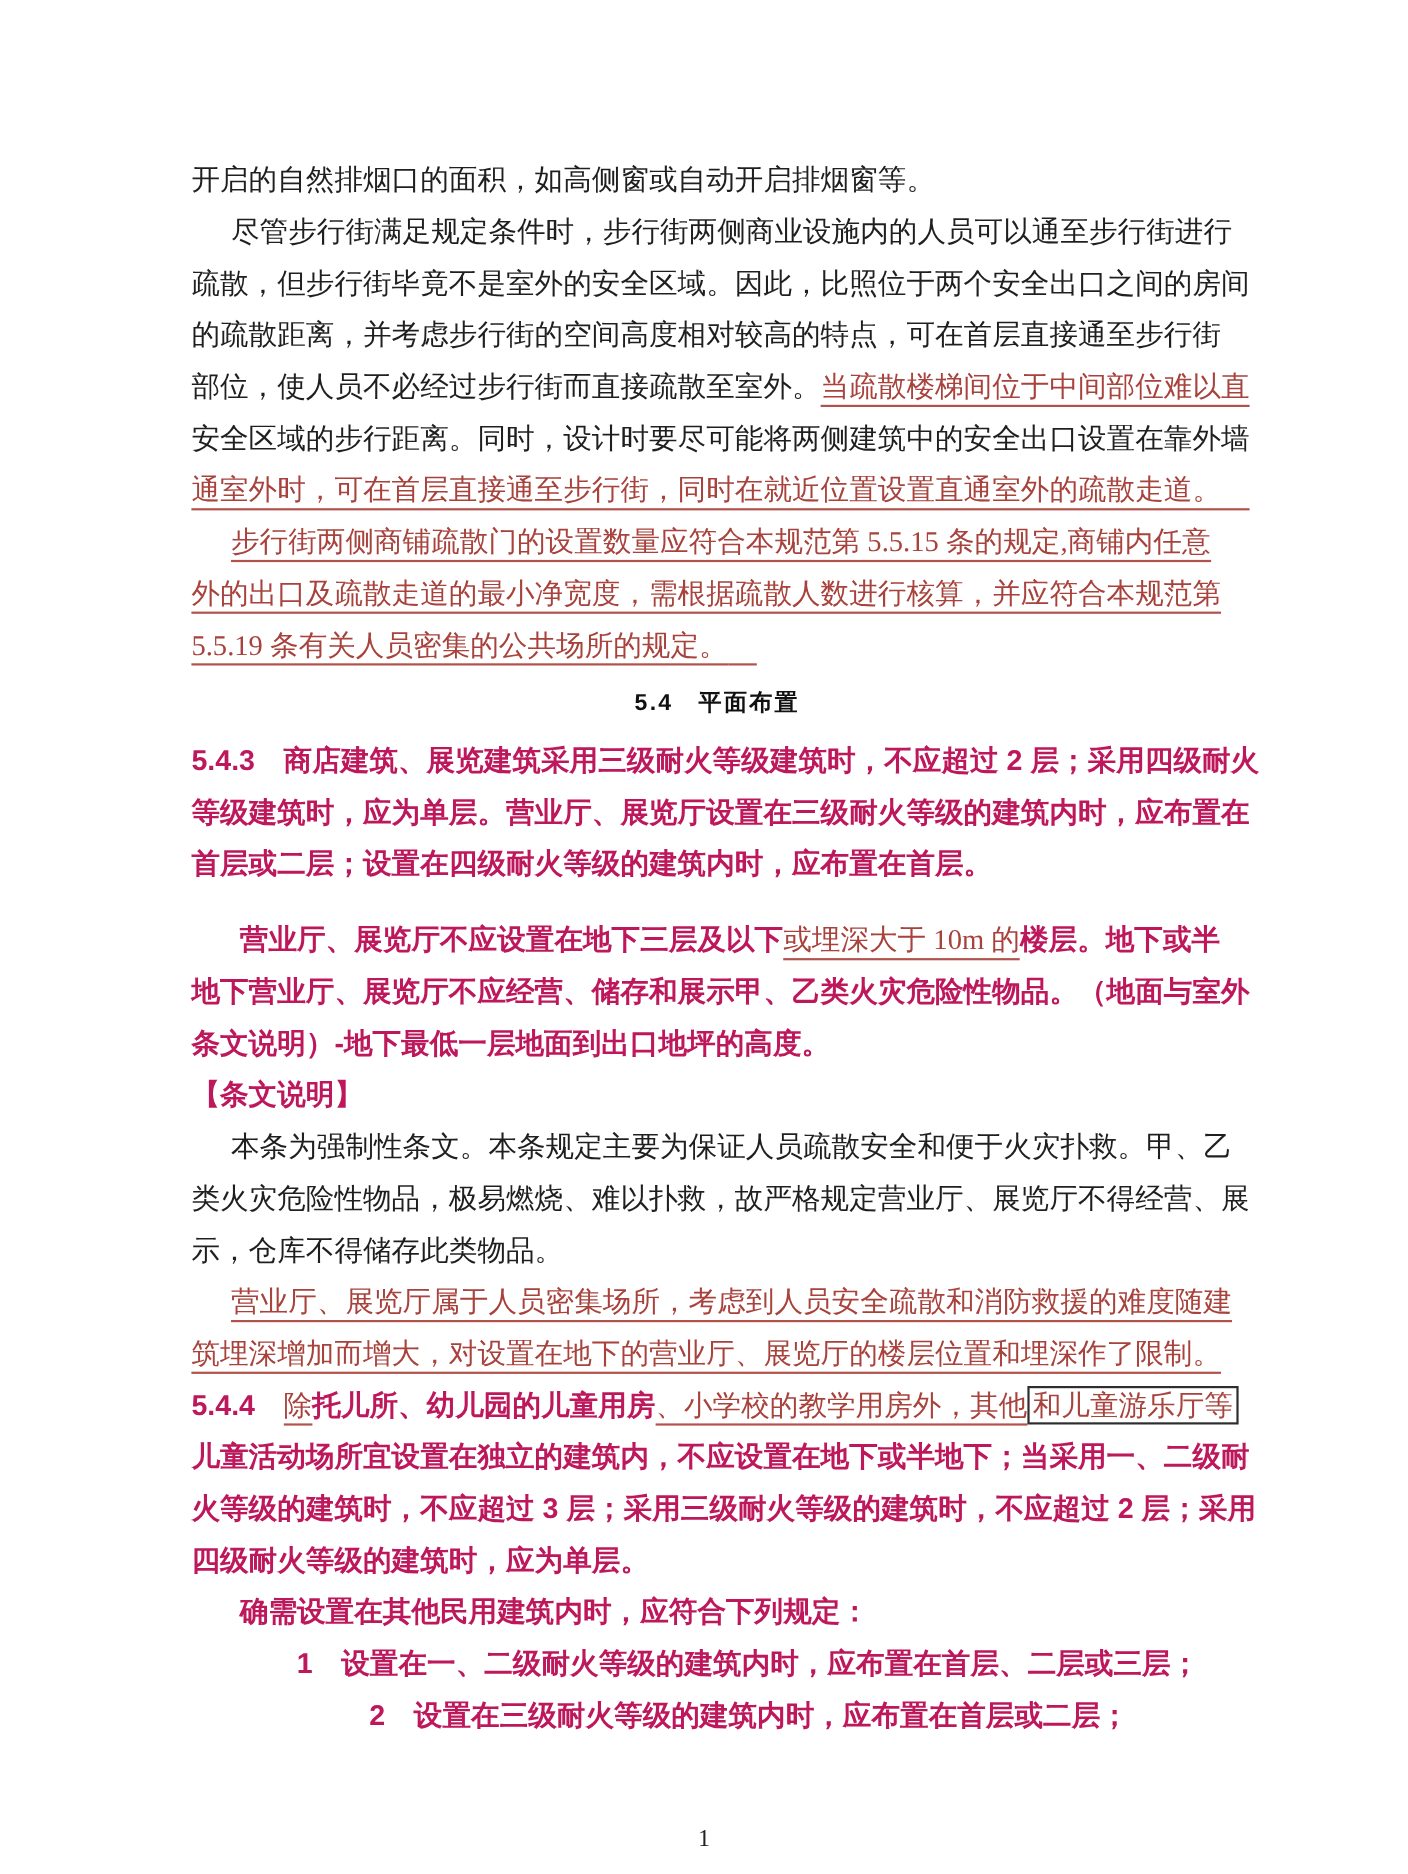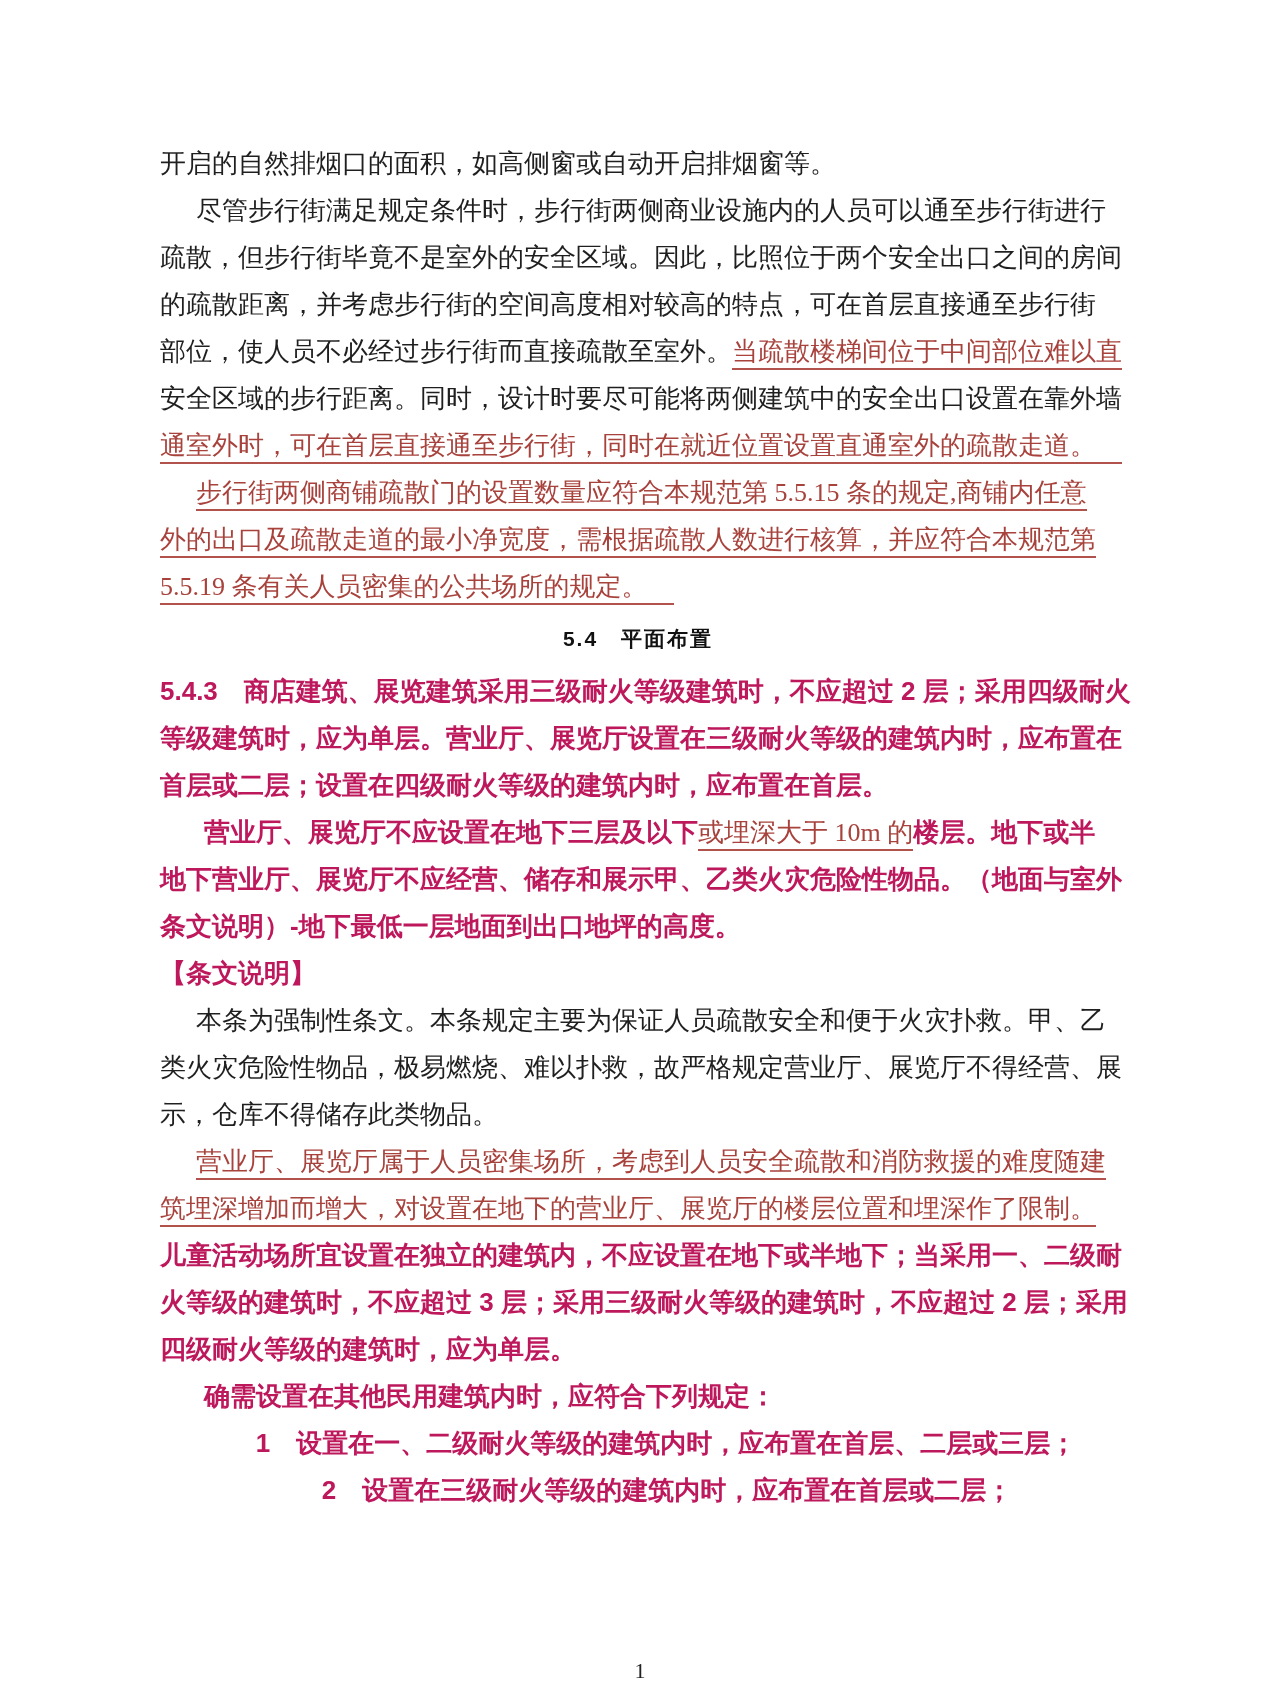--- a/index.html
+++ b/index.html
@@ -6,21 +6,21 @@
   .page{
     position:relative;
     width:1280px;height:1704px;
     background:#ffffff;
     margin:0 auto;
     overflow:hidden;
     font-family:"Liberation Serif","DejaVu Serif",serif;
   }
   .content{
     position:absolute;
-    left:160px;top:140px;
+    left:174px;top:140px;
     width:956px;
   }
   .line{
     display:block;
     height:47px;
     line-height:47px;
     font-size:26px;
     white-space:nowrap;
     color:#1f1f1f;
   }
@@ -79,29 +79,30 @@
       <div class="line"><span class="seg-body">部位，使人员不必经过步行街而直接疏散至室外。</span><span class="seg-ins">当疏散楼梯间位于中间部位难以直</span></div>
       <div class="line"><span class="seg-body">安全区域的步行距离。同时，设计时要尽可能将两侧建筑中的安全出口设置在靠外墙</span></div>
       <div class="line"><span class="seg-ins">通室外时，可在首层直接通至步行街，同时在就近位置设置直通室外的疏散走道。</span><span class="seg-ins">　</span></div>
       <div class="line" style="padding-left: 36px;"><span class="seg-ins">步行街两侧商铺疏散门的设置数量应符合本规范第 5.5.15 条的规定,商铺内任意</span></div>
       <div class="line"><span class="seg-ins">外的出口及疏散走道的最小净宽度，需根据疏散人数进行核算，并应符合本规范第</span></div>
       <div class="line"><span class="seg-ins">5.5.19 条有关人员密集的公共场所的规定。</span><span class="seg-ins">　</span></div>
       <div class="line line--heading"><span class="seg-heading">5.4　平面布置</span></div>
       <div class="line"><span class="seg-clause">5.4.3　商店建筑、展览建筑采用三级耐火等级建筑时，不应超过 2 层；采用四级耐火</span></div>
       <div class="line"><span class="seg-clause">等级建筑时，应为单层。营业厅、展览厅设置在三级耐火等级的建筑内时，应布置在</span></div>
       <div class="line"><span class="seg-clause">首层或二层；设置在四级耐火等级的建筑内时，应布置在首层。</span></div>
-      <div class="line" style="padding-left: 44px;"><span class="seg-clause">营业厅、展览厅不应设置在地下三层及以下</span><span class="seg-ins">或埋深大于 10m 的</span><span class="seg-clause">楼层。地下或半</span></div>
+      <div class="line" style="padding-left: 44px; margin-top: 22px;"><span class="seg-clause">营业厅、展览厅不应设置在地下三层及以下</span><span class="seg-ins">或埋深大于 10m 的</span><span class="seg-clause">楼层。地下或半</span></div>
       <div class="line"><span class="seg-clause">地下营业厅、展览厅不应经营、储存和展示甲、乙类火灾危险性物品。（地面与室外</span></div>
       <div class="line"><span class="seg-clause">条文说明）-地下最低一层地面到出口地坪的高度。</span></div>
       <div class="line"><span class="seg-clause">【条文说明】</span></div>
       <div class="line" style="padding-left: 36px;"><span class="seg-body">本条为强制性条文。本条规定主要为保证人员疏散安全和便于火灾扑救。甲、乙</span></div>
       <div class="line"><span class="seg-body">类火灾危险性物品，极易燃烧、难以扑救，故严格规定营业厅、展览厅不得经营、展</span></div>
       <div class="line"><span class="seg-body">示，仓库不得储存此类物品。</span></div>
       <div class="line" style="padding-left: 36px;"><span class="seg-ins">营业厅、展览厅属于人员密集场所，考虑到人员安全疏散和消防救援的难度随建</span></div>
       <div class="line"><span class="seg-ins">筑埋深增加而增大，对设置在地下的营业厅、展览厅的楼层位置和埋深作了限制。</span></div>
+      <div class="line"><span class="seg-clause">5.4.4　</span><span class="seg-ins">除</span><span class="seg-clause">托儿所、幼儿园的儿童用房</span><span class="seg-ins">、小学校的教学用房外，其他</span><span class="seg-insbox">和儿童游乐厅等</span></div>
       <div class="line"><span class="seg-clause">儿童活动场所宜设置在独立的建筑内，不应设置在地下或半地下；当采用一、二级耐</span></div>
       <div class="line"><span class="seg-clause">火等级的建筑时，不应超过 3 层；采用三级耐火等级的建筑时，不应超过 2 层；采用</span></div>
       <div class="line"><span class="seg-clause">四级耐火等级的建筑时，应为单层。</span></div>
       <div class="line" style="padding-left: 44px;"><span class="seg-clause">确需设置在其他民用建筑内时，应符合下列规定：</span></div>
       <div class="line" style="padding-left: 56px; text-align: center;"><span class="seg-clause">1　设置在一、二级耐火等级的建筑内时，应布置在首层、二层或三层；</span></div>
       <div class="line" style="padding-left: 58px; text-align: center;"><span class="seg-clause">2　设置在三级耐火等级的建筑内时，应布置在首层或二层；</span></div>
     </main>
   <div class="page-number">1</div>
 </div>
 

